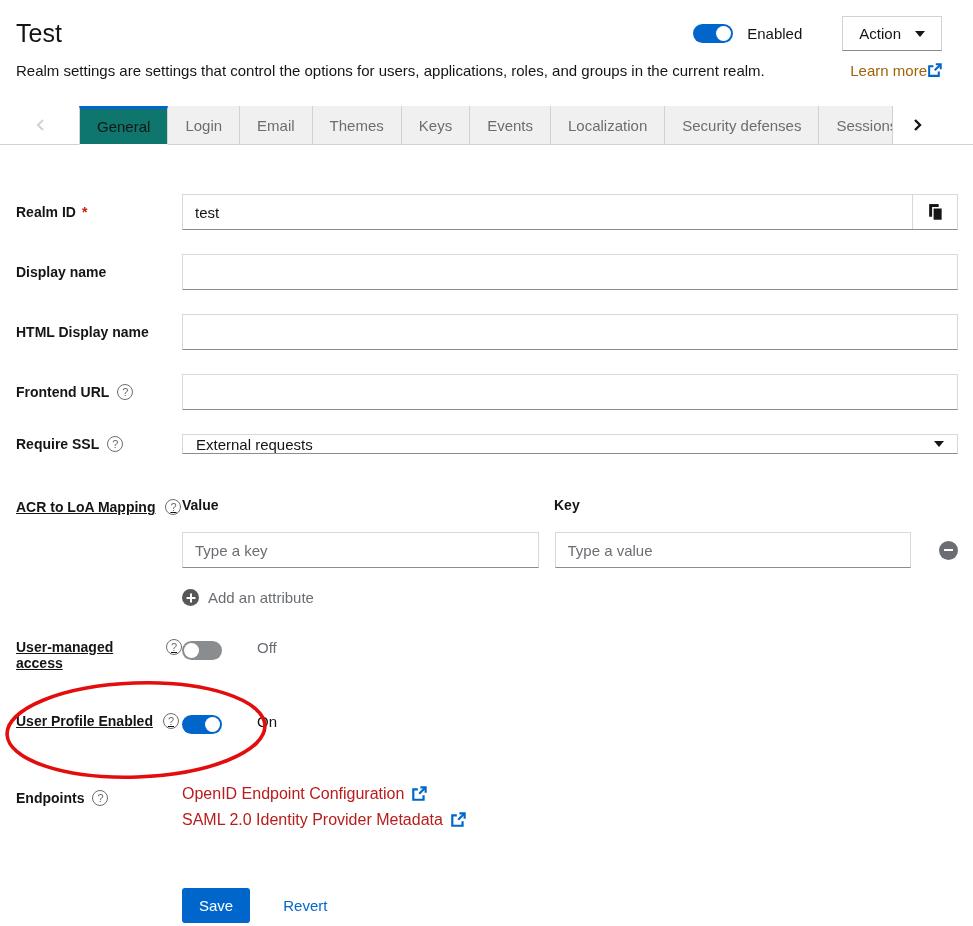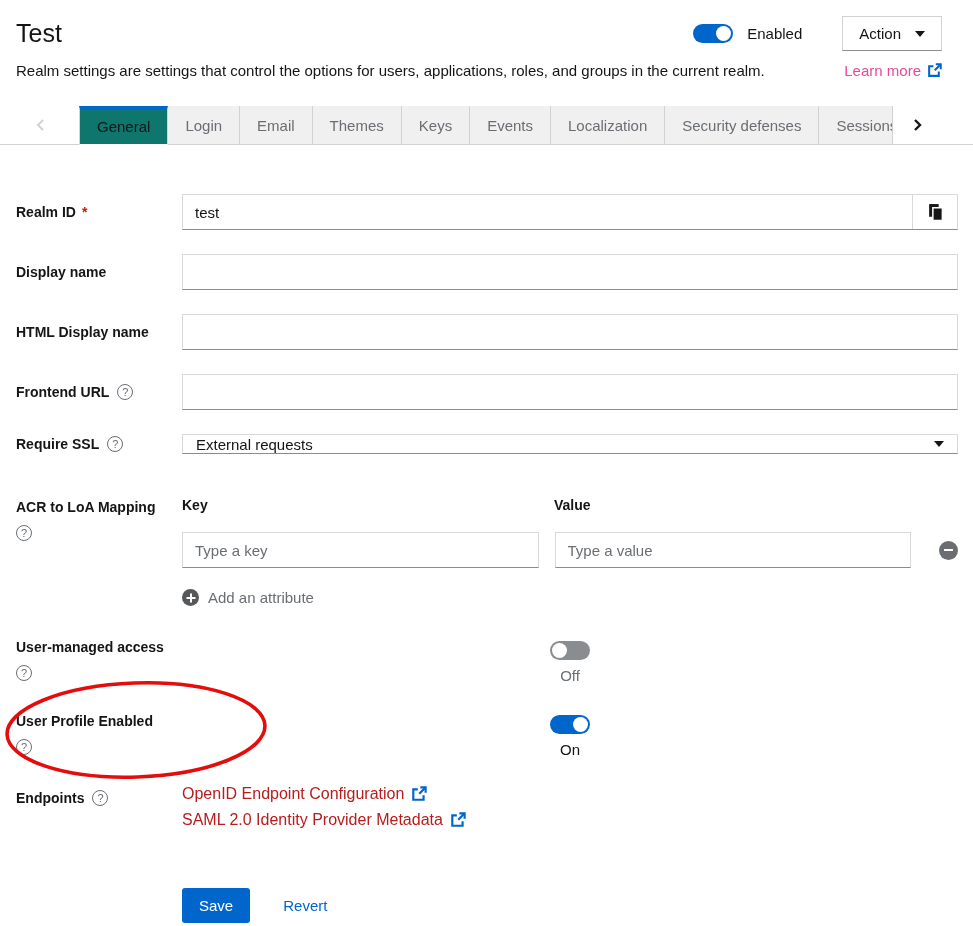--- a/index.html
+++ b/index.html
@@ -26,22 +26,22 @@
     font-family: inherit;
   }
   .caret-down {
     width: 0; height: 0;
     border-left: 5px solid transparent; border-right: 5px solid transparent;
     border-top: 6px solid #151515; display: inline-block;
   }
   .header-sub { display: flex; align-items: baseline; margin-top: 11px; font-size: 15px; }
   .subtitle { white-space: nowrap; color: #151515; }
   .learn-more {
-    margin-left: auto; color: #ec4899; text-decoration: none;
-    display: inline-flex; align-items: center; gap: 6px; white-space: nowrap;
+    margin-left: auto; color: #a16207; text-decoration: none;
+    display: inline-flex; align-items: center; white-space: nowrap;
   }
   .ext-icon { display: inline-block; }
 
   
   .switch { position: relative; width: 40px; height: 19px; border-radius: 10px; cursor: pointer; flex: none; }
   .switch .knob { position: absolute; top: 2px; width: 15px; height: 15px; border-radius: 50%; background: #fff; }
   .switch.on  { background: #0066cc; }
   .switch.on .knob { right: 2px; }
   .switch.off { background: #8a8d90; }
   .switch.off .knob { left: 2px; }
@@ -65,21 +65,21 @@
     border-top: 3px solid #0066cc; border-bottom-color: #ffffff;
   }
   .tab.clipped { width: 74px; padding-right: 0; overflow: hidden; flex: none; }
 
   
   .form { position: relative; height: 788px; }
   .form-row { position: absolute; left: 16px; right: 15px; display: flex; align-items: center; }
   .form-row.top-align { align-items: flex-start; }
   .label-col { width: 166px; flex: none; font-size: 14px; font-weight: 700; color: #151515; }
   .label-col .req { color: #c9190b; margin-left: 6px; font-weight: 700; }
-  .label-stack { display: flex; flex-direction: column; gap: 10px; align-items: flex-start; }
+  .label-stack { display: flex; flex-direction: row; gap: 10px; align-items: flex-start; text-decoration: underline; }
   .label-inline { display: flex; align-items: center; gap: 8px; }
   .control-col { flex: 1; min-width: 0; }
 
   .help-icon {
     width: 16px; height: 16px; border-radius: 50%;
     border: 1px solid #6a6e73; color: #6a6e73;
     font-size: 11px; font-weight: 400; line-height: 14px; text-align: center;
     display: inline-block; cursor: pointer; flex: none; background: #fff;
   }
 
@@ -122,21 +122,21 @@
   .icon-plus-circle {
     width: 17px; height: 17px; border-radius: 50%; background: #57585a;
     position: relative; display: inline-block; flex: none;
   }
   .icon-plus-circle::before, .icon-plus-circle::after {
     content: ""; position: absolute; background: #fff; left: 50%; top: 50%;
   }
   .icon-plus-circle::before { width: 9px; height: 2px; transform: translate(-50%, -50%); }
   .icon-plus-circle::after  { width: 2px; height: 9px; transform: translate(-50%, -50%); }
 
-  .toggle-row { display: flex; align-items: center; gap: 7px; flex-direction: column; }
+  .toggle-row { display: flex; gap: 35px; }
   .toggle-state { font-size: 15px; }
   .toggle-state.off { color: #6a6e73; }
   .toggle-state.on  { color: #151515; }
 
   .endpoint-links { display: flex; flex-direction: column; gap: 8px; }
   .endpoint-link {
     color: #b91c1c; text-decoration: none; font-size: 16px;
     display: inline-flex; align-items: center; gap: 7px; width: fit-content;
   }
 
@@ -260,22 +260,22 @@
     </div>
   </div>
 
   <div class="form-row top-align" style="top:352px">
     <div class="label-col label-stack" style="padding-top:2px">
       <span>ACR to LoA Mapping</span>
       <span class="help-icon">?</span>
     </div>
     <div class="control-col">
       <div class="kv-headers">
+        <div>Value</div>
         <div>Key</div>
-        <div>Value</div>
       </div>
       <div class="kv-row">
         <input class="text-input" type="text" placeholder="Type a key" style="">
         <input class="text-input" type="text" placeholder="Type a value" style="">
         <button class="icon-minus-circle"></button>
       </div>
       <button class="add-attr">
         <span class="icon-plus-circle"></span>
         <span>Add an attribute</span>
       </button>

